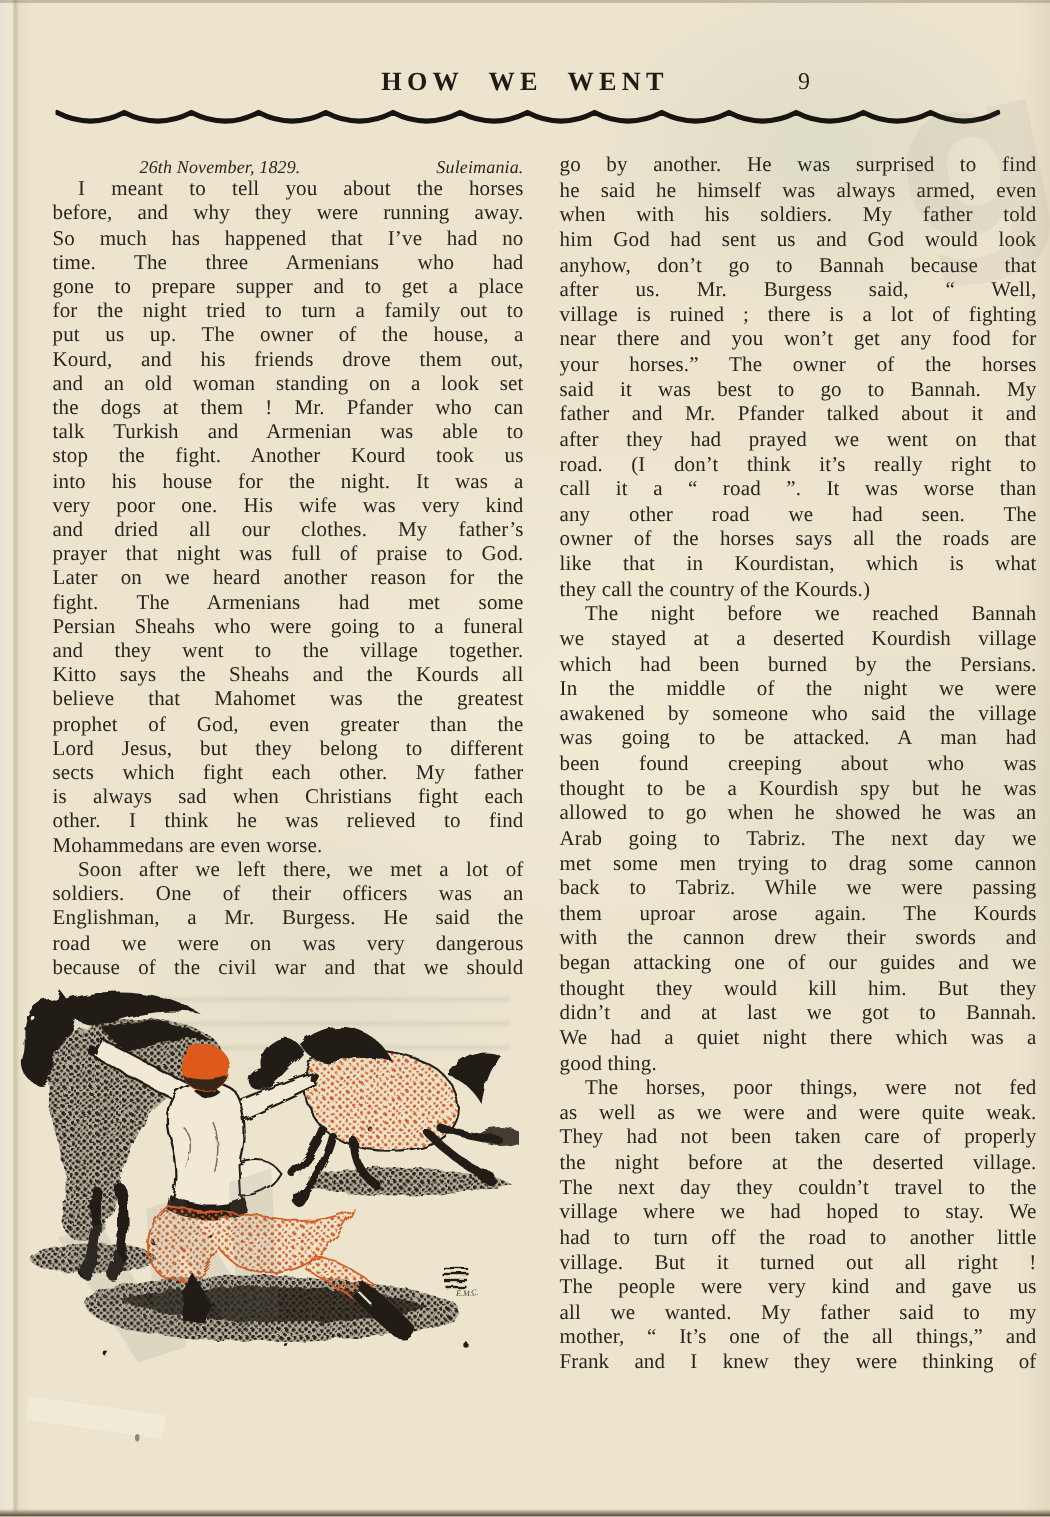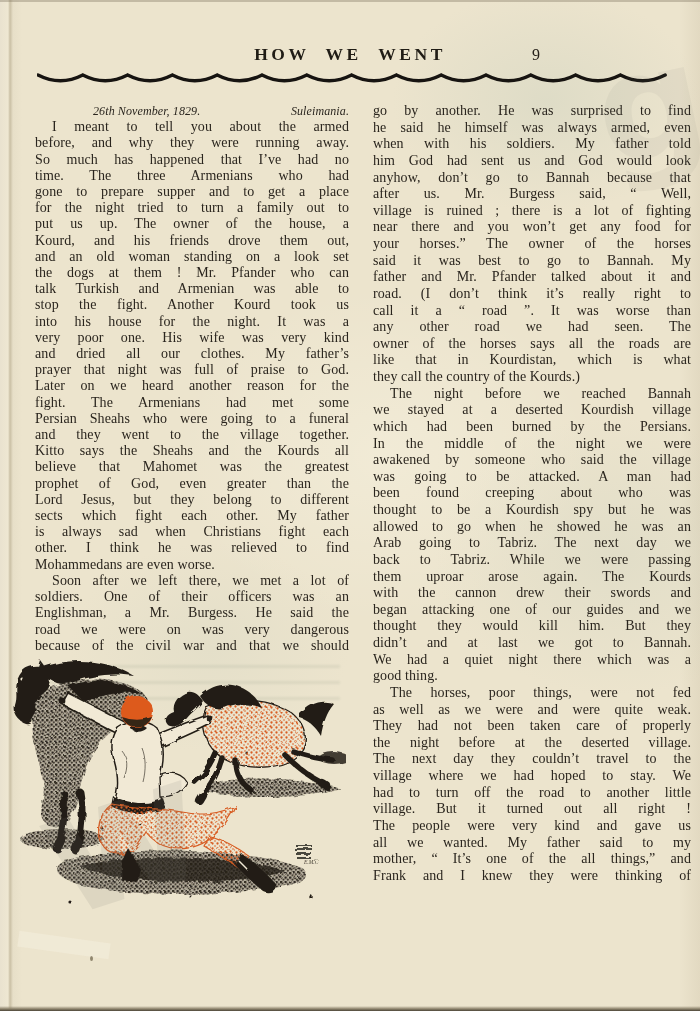--- a/index.html
+++ b/index.html
@@ -75,21 +75,21 @@
     <path d="M1,3 q22.4,11.5 44.8,0 q22.4,11.5 44.8,0 q22.4,11.5 44.8,0 q22.4,11.5 44.8,0 q22.4,11.5 44.8,0 q22.4,11.5 44.8,0 q22.4,11.5 44.8,0 q22.4,11.5 44.8,0 q22.4,11.5 44.8,0 q22.4,11.5 44.8,0 q22.4,11.5 44.8,0 q22.4,11.5 44.8,0 q22.4,11.5 44.8,0 q22.4,11.5 44.8,0" fill="none" stroke="#171411" stroke-width="3.4" stroke-linecap="round"></path>
   </svg>
 
   <div class="col" id="col-left">
     <div class="dateline">
       <span>26th November, 1829.</span>
       <span>Suleimania.</span>
     </div>
     <div>
         <div class="para">
-          <div class="line indent">I meant to tell you about the armed</div>
+          <div class="line indent">I meant to tell you about the horses</div>
           <div class="line">before, and why they were running away.</div>
           <div class="line">So much has happened that I’ve had no</div>
           <div class="line">time.  The three Armenians who had</div>
           <div class="line">gone to prepare supper and to get a place</div>
           <div class="line">for the night tried to turn a family out to</div>
           <div class="line">put us up.  The owner of the house, a</div>
           <div class="line">Kourd, and his friends drove them out,</div>
           <div class="line">and an old woman standing on a look set</div>
           <div class="line">the dogs at them !  Mr. Pfander who can</div>
           <div class="line">talk Turkish and Armenian was able to</div>
@@ -128,38 +128,40 @@
           <div class="line">he said he himself was always armed, even</div>
           <div class="line">when with his soldiers.  My father told</div>
           <div class="line">him God had sent us and God would look</div>
           <div class="line">anyhow, don’t go to Bannah because that</div>
           <div class="line">after us.  Mr. Burgess said, “ Well,</div>
           <div class="line">village is ruined ;  there is a lot of fighting</div>
           <div class="line">near there and you won’t get any food for</div>
           <div class="line">your horses.”  The owner of the horses</div>
           <div class="line">said it was best to go to Bannah.  My</div>
           <div class="line">father and Mr. Pfander talked about it and</div>
+          <div class="line">after they had prayed we went on that</div>
           <div class="line">road.  (I don’t think it’s really right to</div>
           <div class="line">call it a “ road ”.  It was worse than</div>
           <div class="line">any other road we had seen.  The</div>
           <div class="line">owner of the horses says all the roads are</div>
           <div class="line">like that in Kourdistan, which is what</div>
           <div class="line end">they call the country of the Kourds.)</div>
         </div>
         <div class="para">
           <div class="line indent">The night before we reached Bannah</div>
           <div class="line">we stayed at a deserted Kourdish village</div>
           <div class="line">which had been burned by the Persians.</div>
           <div class="line">In the middle of the night we were</div>
           <div class="line">awakened by someone who said the village</div>
           <div class="line">was going to be attacked.  A man had</div>
           <div class="line">been found creeping about who was</div>
           <div class="line">thought to be a Kourdish spy but he was</div>
           <div class="line">allowed to go when he showed he was an</div>
           <div class="line">Arab going to Tabriz.  The next day we</div>
+          <div class="line">met some men trying to drag some cannon</div>
           <div class="line">back to Tabriz.  While we were passing</div>
           <div class="line">them uproar arose again.  The Kourds</div>
           <div class="line">with the cannon drew their swords and</div>
           <div class="line">began attacking one of our guides and we</div>
           <div class="line">thought they would kill him.  But they</div>
           <div class="line">didn’t and at last we got to Bannah.</div>
           <div class="line">We had a quiet night there which was a</div>
           <div class="line end">good thing.</div>
         </div>
         <div class="para">

